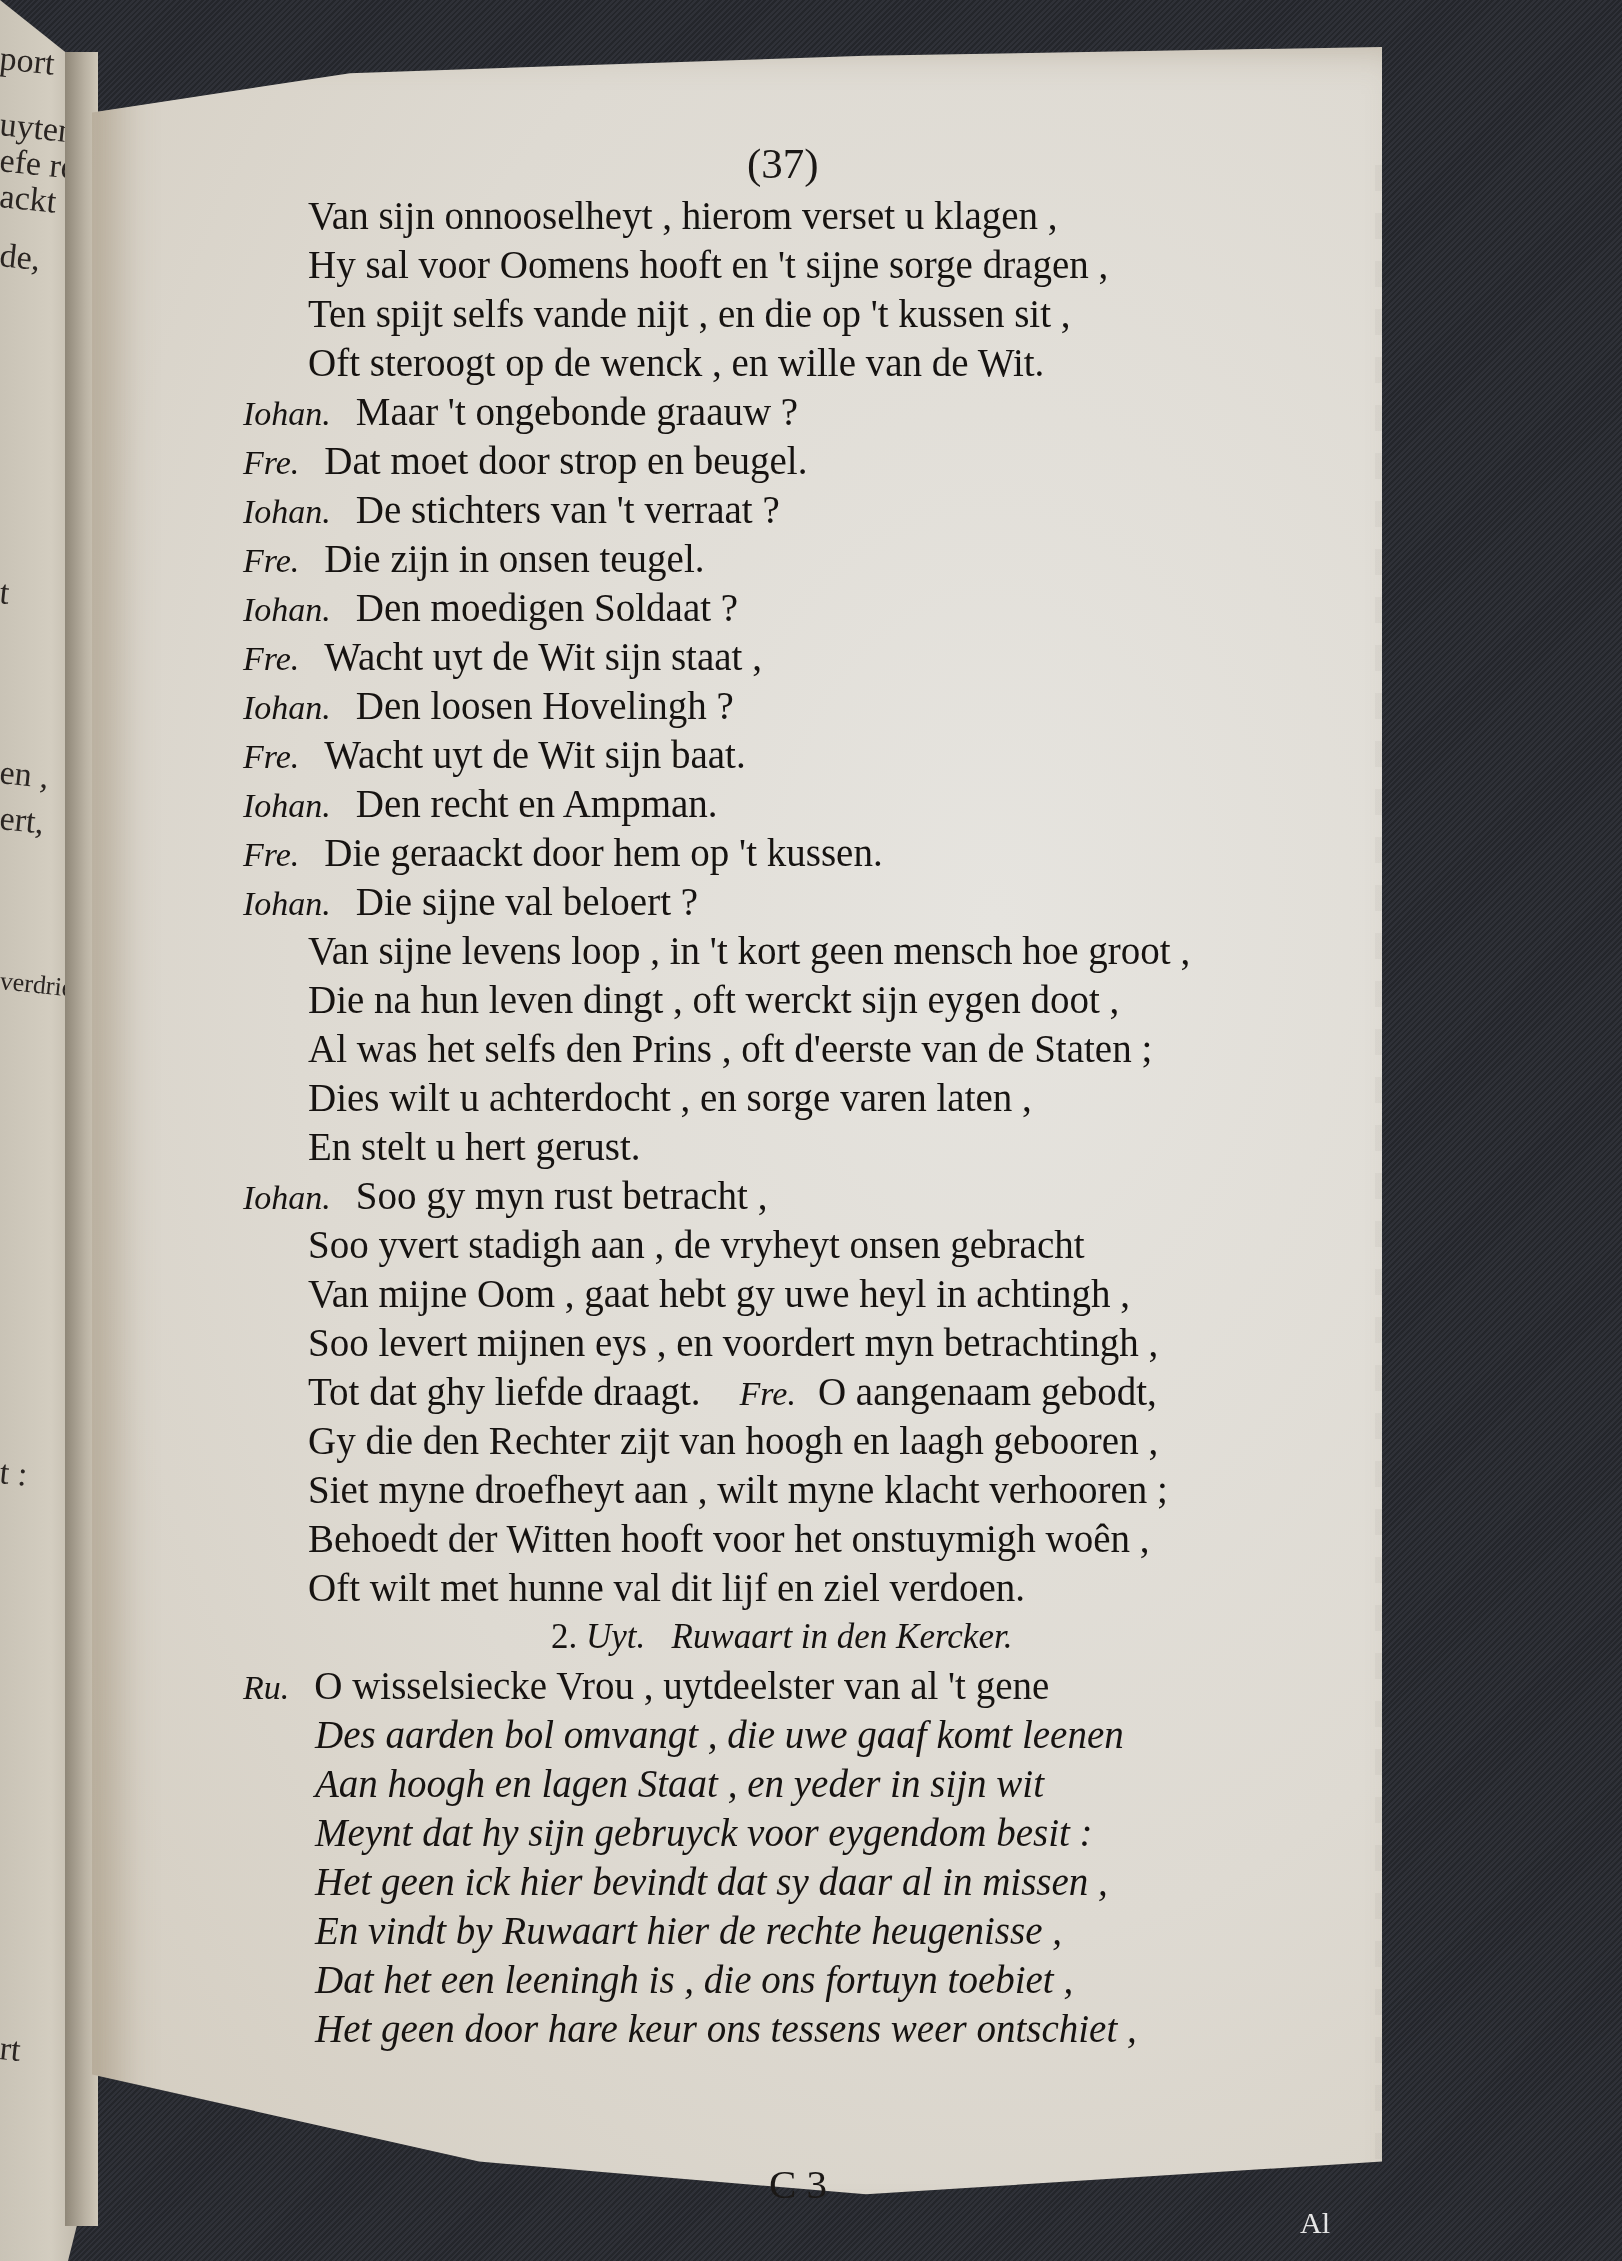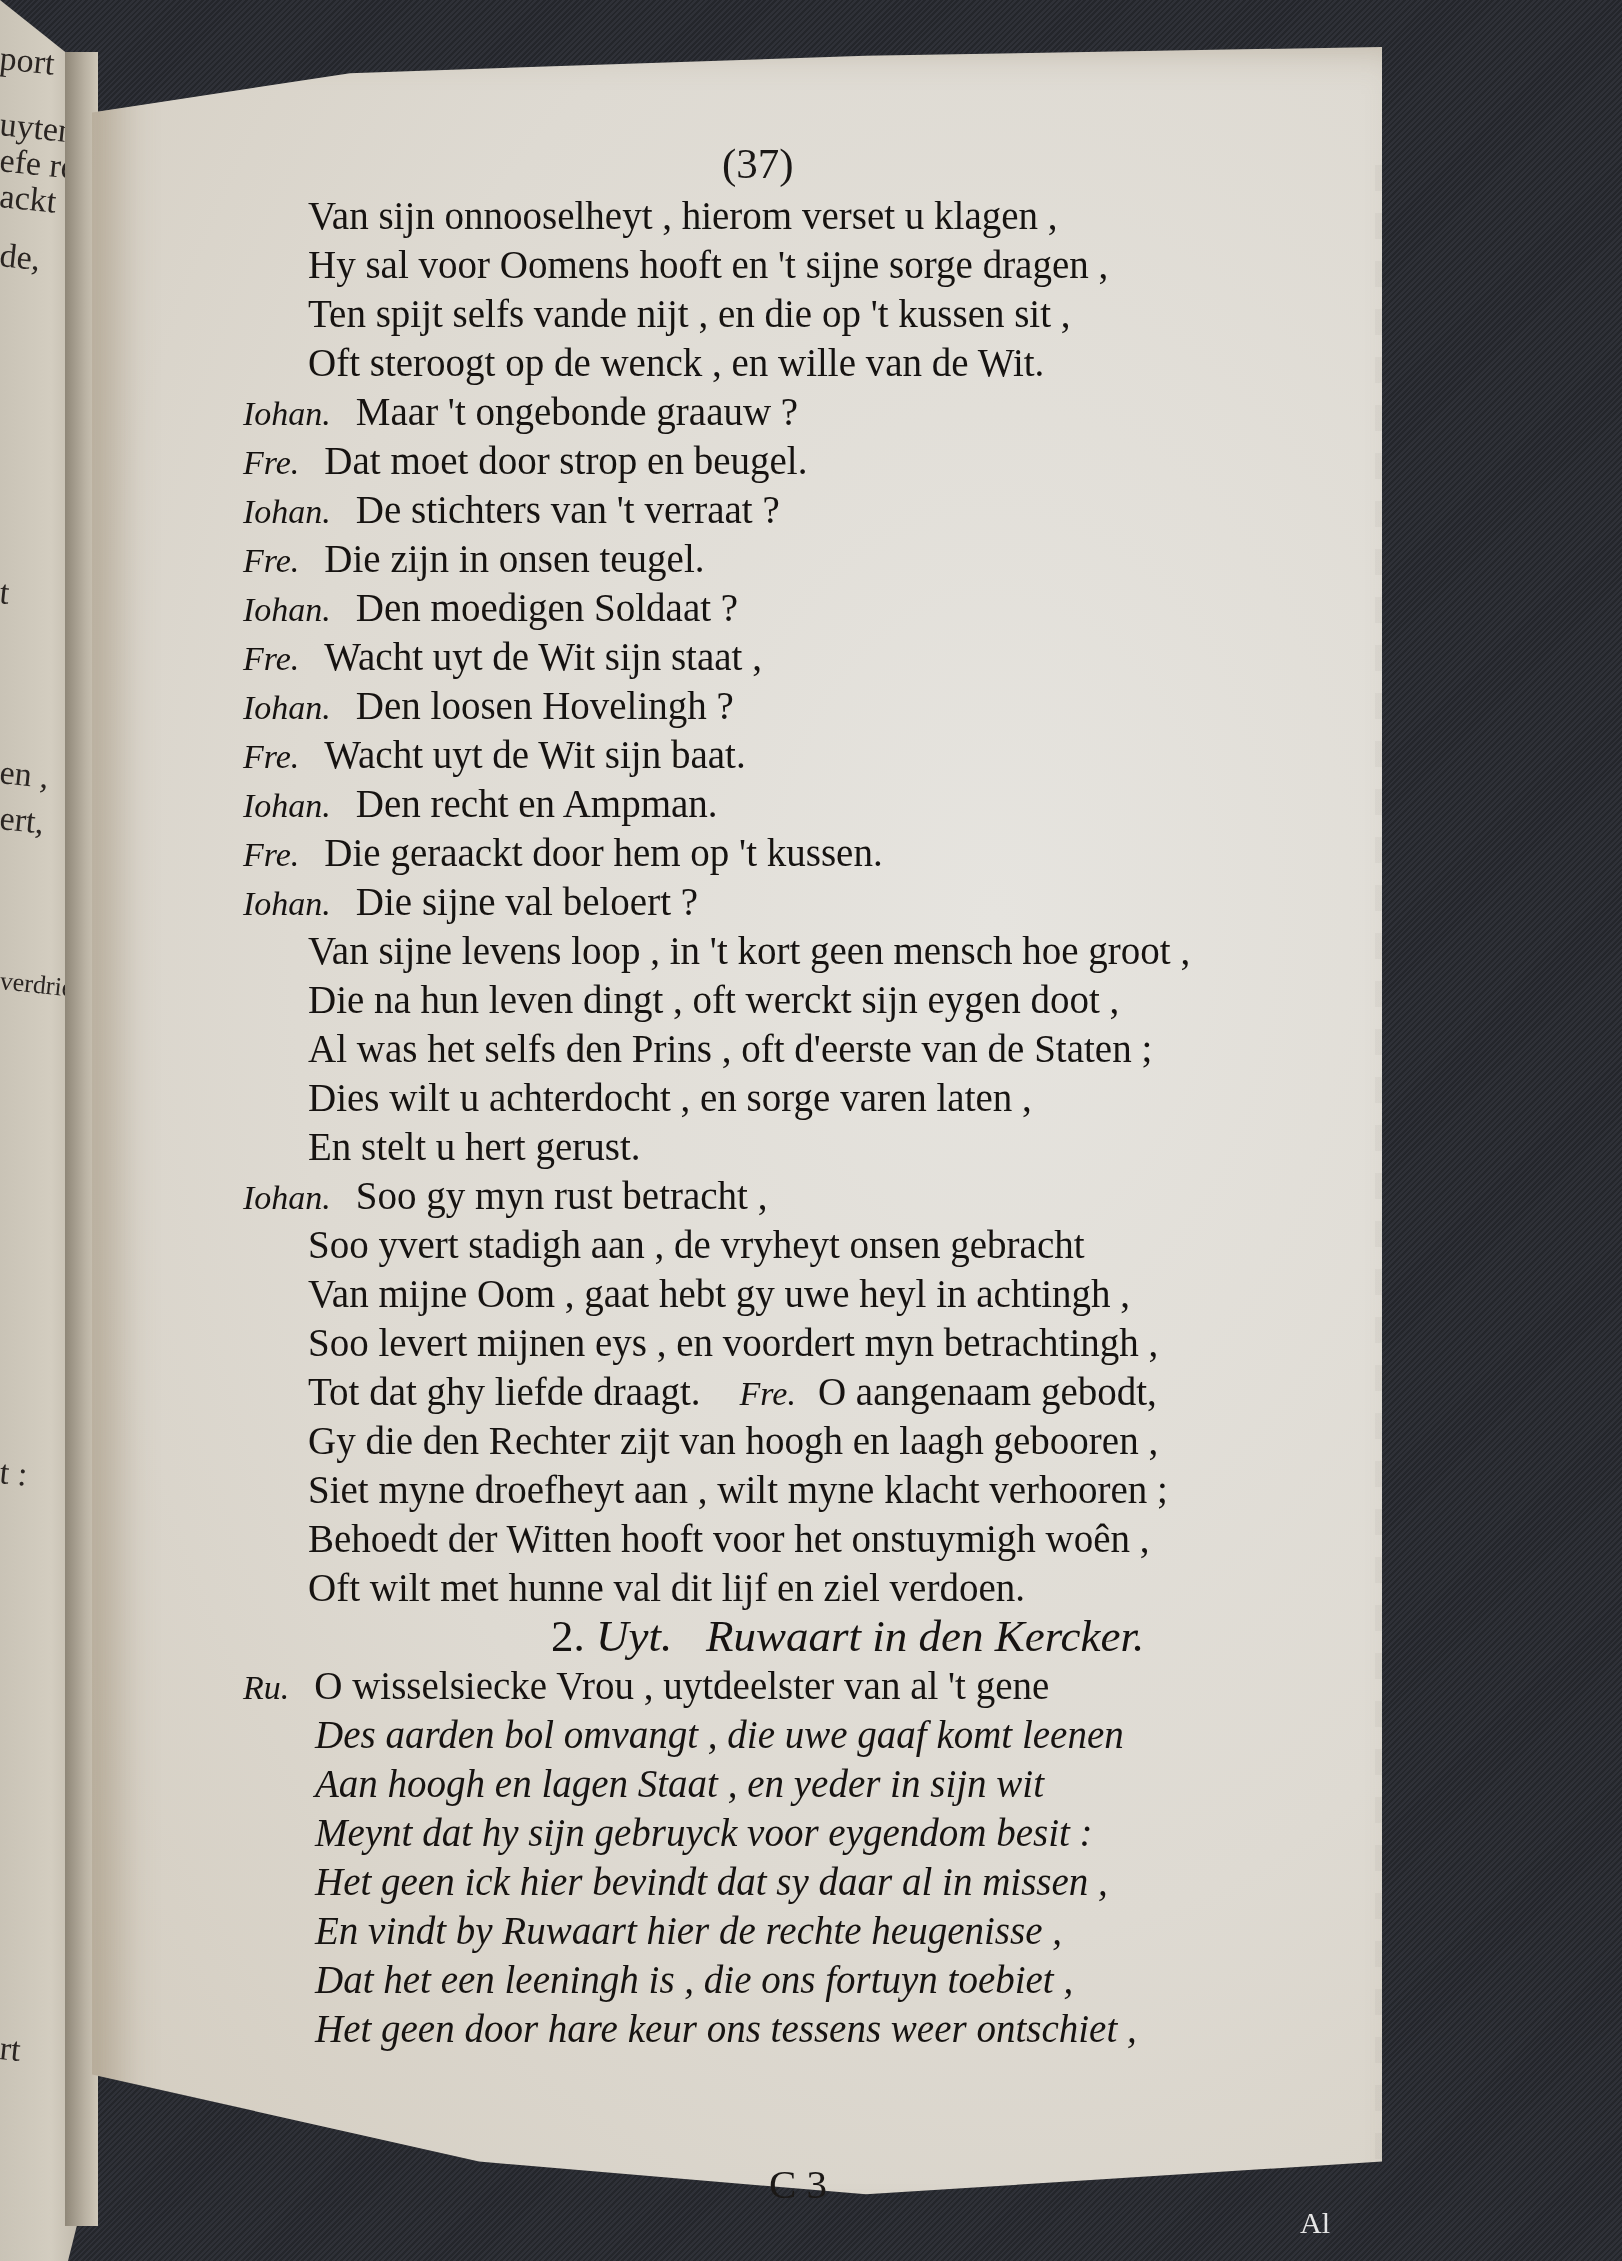--- a/index.html
+++ b/index.html
@@ -22,35 +22,35 @@
       position: absolute; left: 65px; top: 52px; width: 33px; height: 2174px;
       background: linear-gradient(90deg, #8f8778 0%, #b9b1a2 60%, #cfc8b9 100%);
     }
     .page {
       position: absolute; left: 92px; top: 47px; width: 1290px; height: 2180px;
       background: radial-gradient(ellipse at 70% 40%, #e6e4df 0%, #dedad2 55%, #d3ccbf 100%);
       clip-path: polygon(0 3%, 20% 1.2%, 60% 0.4%, 100% 0, 100% 97%, 60% 98.5%, 30% 97%, 0 93%);
       box-shadow: inset 26px 0 39px rgba(120,100,70,0.35);
     }
     .page-number {
-      position: absolute; left: 630px; top: 92px; font-size: 43px; color: #1b1816;
+      position: absolute; left: 655px; top: 92px; font-size: 43px; color: #1b1816;
     }
     .text-block { position: absolute; left: 105px; top: 144px; width: 1113px; margin-left: 46px; }
     .line {
       position: relative; height: 49px; line-height: 49px; font-size: 39px;
       color: #161311; white-space: nowrap;
     }
     .line.indent { padding-left: 65px; }
     .line.indent2 { padding-left: 72px; font-style: italic; }
     .speaker {
       font-style: italic; font-size: 34px; display: inline-block; margin-right: 25px;
     }
     .inline-speaker { font-style: italic; font-size: 34px; margin: 0 22px 0 39px; }
     .section-title {
-      position: relative; height: 49px; line-height: 49px; font-size: 45px;
+      position: relative; height: 49px; line-height: 49px; font-size: 35px;
       padding-left: 308px; color: #161311; white-space: nowrap;
     }
     .section-title .num { font-style: normal; }
     .section-title .it { font-style: italic; }
     .signature {
       position: absolute; left: 769px; top: 2160px; font-size: 41px; color: #1b1816;
     }
     .catchword {
       position: absolute; left: 1300px; top: 2206px; font-size: 30px; color: #e5e5e5;
     }

